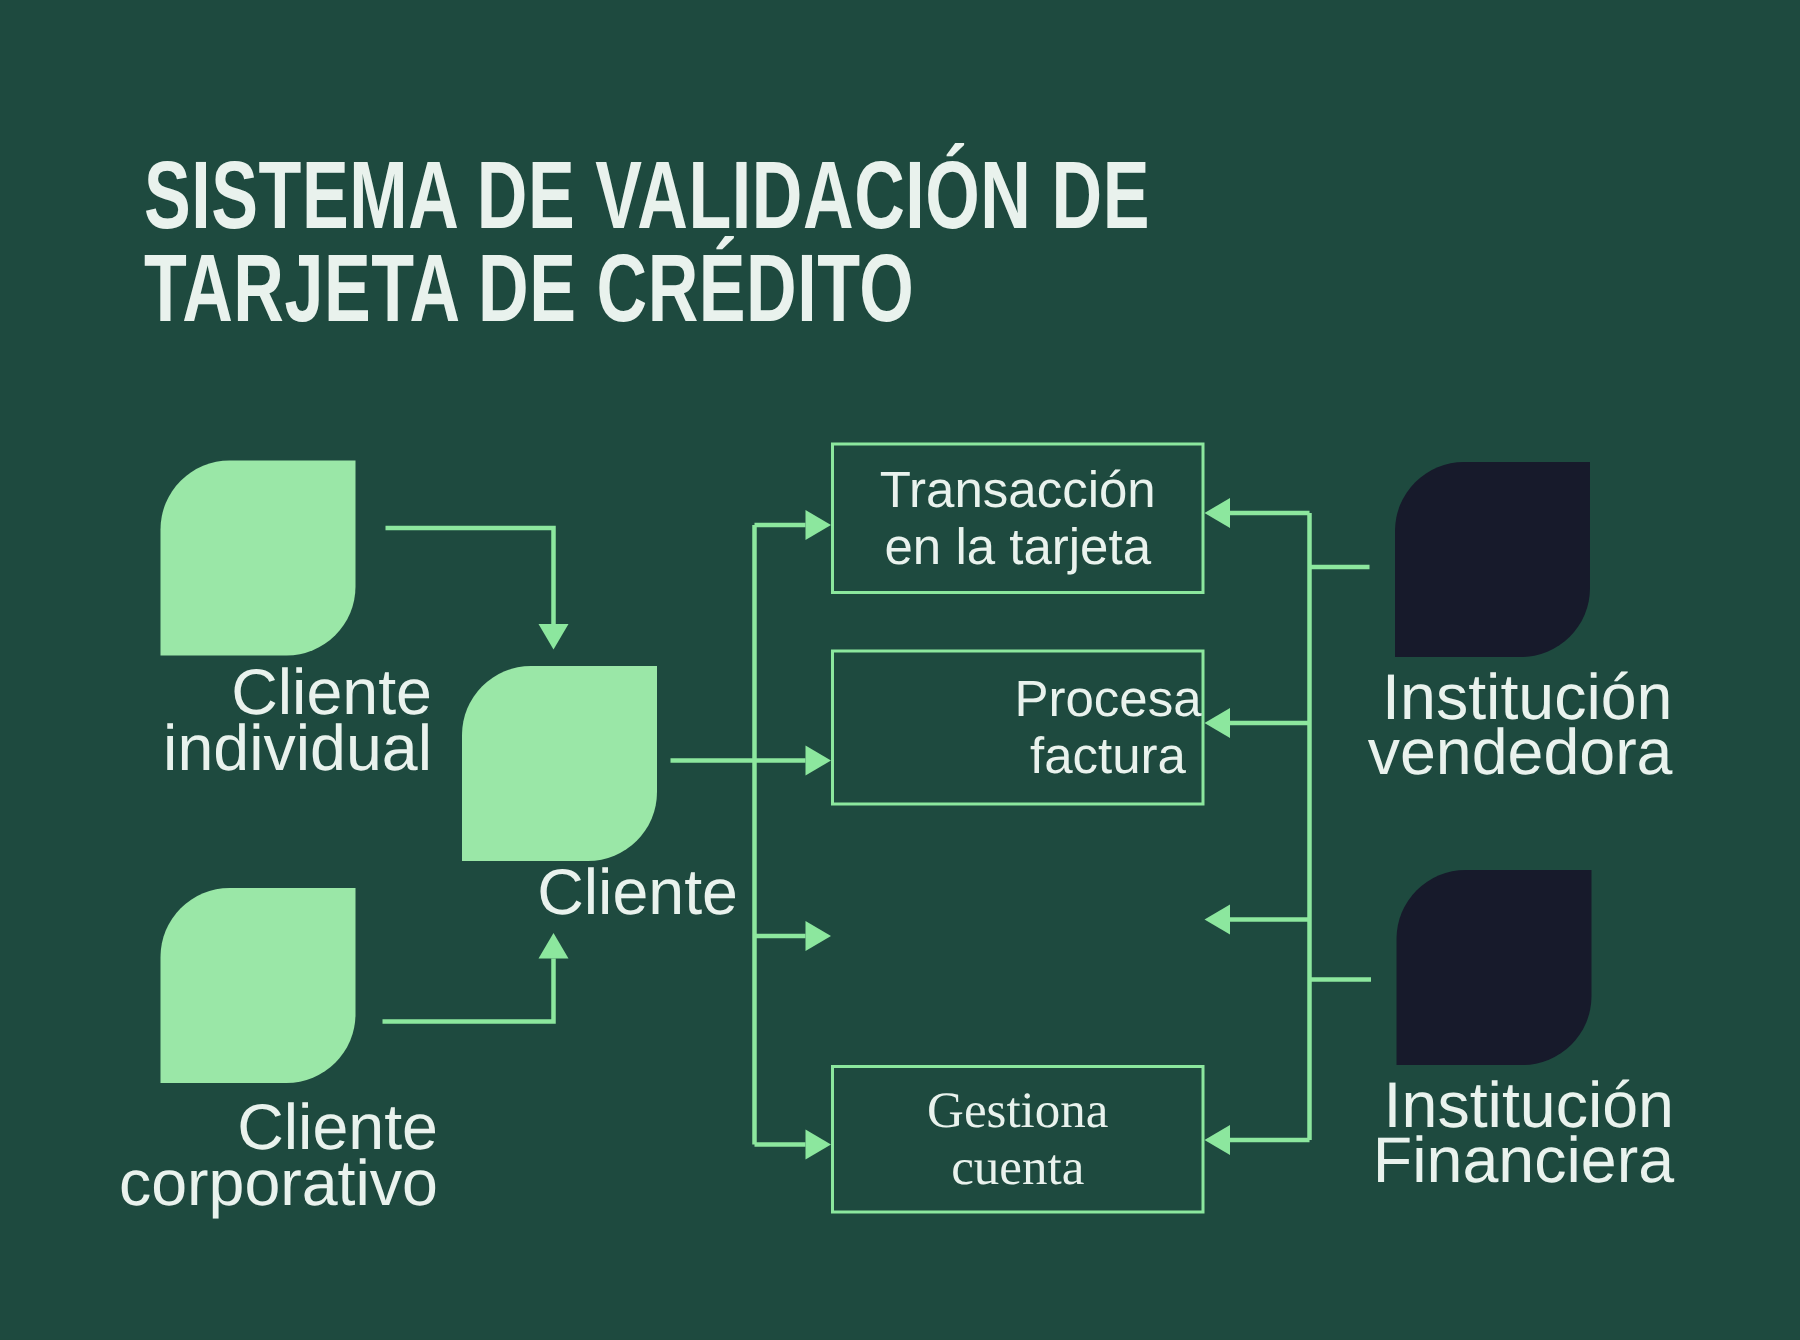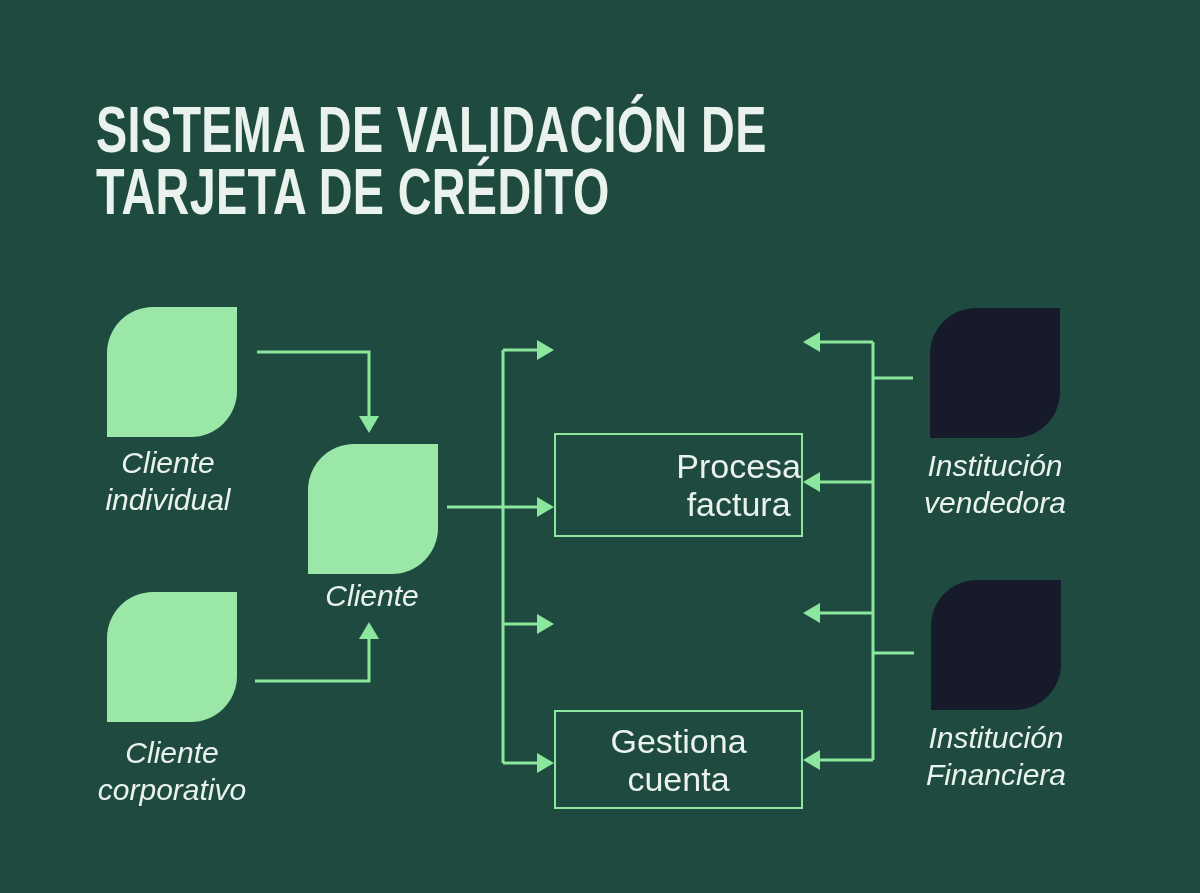--- a/index.html
+++ b/index.html
@@ -18,22 +18,22 @@
   .title{
     position:absolute;left:96px;top:99px;
     color:var(--text);font-weight:bold;font-size:64px;line-height:62px;
     letter-spacing:.5px;white-space:nowrap;
     transform:scaleX(.73);transform-origin:0 0;
   }
   .leaf{position:absolute;width:130px;height:130px;border-radius:46px 0 46px 0;}
   .leaf.green{background:var(--accent-green);}
   .leaf.dark{background:var(--dark-node);}
   .node-label{
-    position:absolute;width:240px;text-align:center;
-    color:var(--text);font-size:30px;line-height:37px;white-space:pre-line;font-style:italic;
+    position:absolute;width:240px;text-align:right;
+    color:var(--text);font-size:43px;line-height:37px;white-space:pre-line;
   }
   .ucase{
     position:absolute;left:554px;width:249px;box-sizing:border-box;
     border:2px solid var(--connector-green);
     display:flex;align-items:center;justify-content:center;
   }
   .ucase-label{
     text-align:center;color:var(--text);font-size:34px;line-height:38px;white-space:pre-line;
   }
   svg.connectors{position:absolute;left:0;top:0;}
@@ -95,22 +95,26 @@
   <div class="node-label" style="left:252px;top:577px;">Cliente</div>
 
   <div class="leaf dark" style="left:930px;top:308px;"></div>
   <div class="node-label" style="left:875px;top:447px;">Institución
 vendedora</div>
 
   <div class="leaf dark" style="left:931px;top:580px;"></div>
   <div class="node-label" style="left:876px;top:719px;">Institución
 Financiera</div>
 
+  <div class="ucase" style="top:295px;height:101px;">
+    <div class="ucase-label">Transacción
+en la tarjeta</div>
+  </div>
   <div class="ucase" style="top:433px;height:104px;justify-content:flex-end;">
     <div class="ucase-label">Procesa
 factura</div>
   </div>
-  <div class="ucase" style="top:710px;height:99px;">
+  <div class="ucase" style="top:710px;height:99px;font-family:Liberation Serif, serif;">
     <div class="ucase-label">Gestiona
 cuenta</div>
   </div>
 
 </div>
 
 </body></html>

